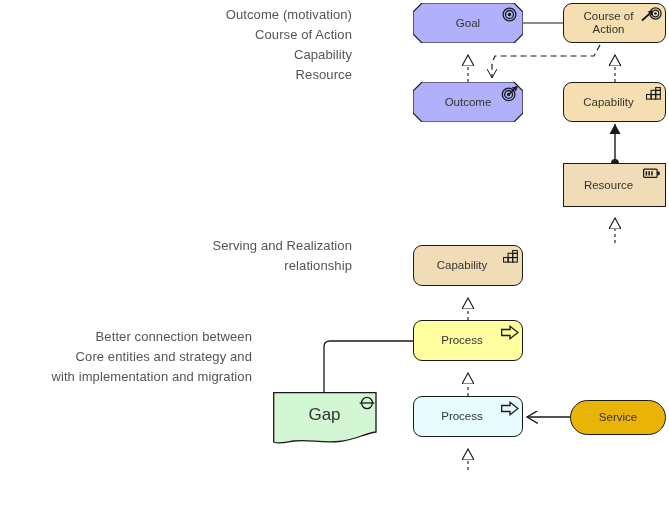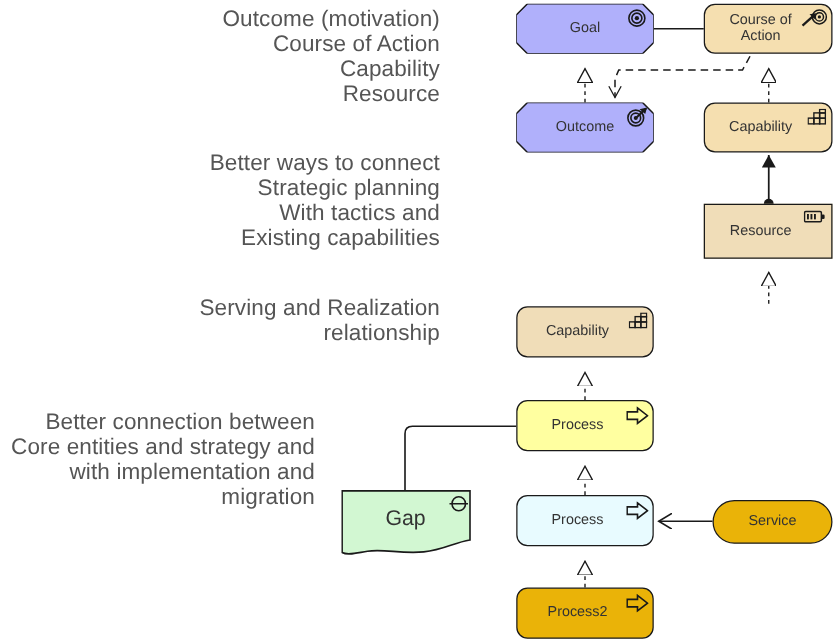--- a/index.html
+++ b/index.html
@@ -7,21 +7,21 @@
     width:669px;height:512px;position:relative;overflow:hidden;
     font-family:"Liberation Sans","DejaVu Sans",sans-serif;
     color:#3a3a3a;
   }
   #canvas{position:absolute;inset:0;width:669px;height:512px;}
   svg.layer{position:absolute;left:0;top:0;width:669px;height:512px;pointer-events:none;}
 
   
   .note{
     position:absolute;
-    font-size:18px;
+    font-size:13px;
     line-height:20px;
     color:#555555;
     white-space:pre-line;
     letter-spacing:.1px;
   }
   .note.right{text-align:right;}
 
   
   .node{
     position:absolute;
@@ -132,24 +132,20 @@
     <g>
       <line x1="570" y1="417" x2="527" y2="417" stroke="#1a1a1a" stroke-width="1.3" marker-end="url(#m-open-arrow)"></line>
     </g>
   </svg>
 
   <div class="note right" style="left:30px;top:5px;width:322px;">Outcome (motivation)
 Course of Action
 Capability
 Resource</div>
 
-  <div class="note right" style="left:30px;top:120px;width:322px;">Better ways to connect
-Strategic planning
-With tactics and
-Existing capabilities</div>
 
   <div class="note right" style="left:30px;top:236px;width:322px;">Serving and Realization
 relationship</div>
 
   <div class="note right" style="left:0px;top:295px;width:252px;margin-top:32px;">Better connection between
 Core entities and strategy and
 with implementation and migration</div>
 
 
   <div class="node octagon" style="left:413px;top:3px;width:110px;height:40px;">
@@ -249,28 +245,20 @@
 
   <div class="node rounded application" style="left:413px;top:396px;width:110px;height:41px;">
     <span class="lbl">Process</span>
     <span class="ico" style="right:3px;top:4px;width:18px;height:15px;">
       <svg width="18" height="15" viewBox="0 0 18 15">
         <path d="M 0.7 4.5 L 9 4.5 L 9 1.3 L 17 7.5 L 9 13.7 L 9 10.5 L 0.7 10.5 z" fill="none" stroke="#1a1a1a" stroke-width="1.3" stroke-linejoin="miter"></path>
       </svg>
     </span>
   </div>
 
-  <div class="node rounded technology" style="left:413px;top:470px;width:110px;height:41px;">
-    <span class="lbl">Process2</span>
-    <span class="ico" style="right:3px;top:4px;width:18px;height:15px;">
-      <svg width="18" height="15" viewBox="0 0 18 15">
-        <path d="M 0.7 4.5 L 9 4.5 L 9 1.3 L 17 7.5 L 9 13.7 L 9 10.5 L 0.7 10.5 z" fill="none" stroke="#1a1a1a" stroke-width="1.3" stroke-linejoin="miter"></path>
-      </svg>
-    </span>
-  </div>
 
   <div class="gapwrap" style="left:273px;top:392px;width:108px;height:58px;">
     <svg width="108" height="58" viewBox="0 0 108 58" style="position:absolute;left:0;top:0;">
       <path d="M 0.7 0.7 L 103 0.7 L 103 40 C 90 42 82 48 66 49.5
                C 48 51.2 34 47 21 49 C 12 50.4 5 52.5 0.7 50 Z" fill="#d2f7d2" stroke="#1a1a1a" stroke-width="1.3"></path>
     </svg>
     <span style="position:absolute;left:0;top:0;width:103px;height:45px;display:flex;align-items:center;justify-content:center;font-size:17px;color:#333;">Gap</span>
     <span style="position:absolute;right:6px;top:4px;">
       <svg width="16" height="14" viewBox="0 0 16 14">
         <ellipse cx="8" cy="7" rx="5.4" ry="5.6" fill="none" stroke="#1a1a1a" stroke-width="1.3"></ellipse>

